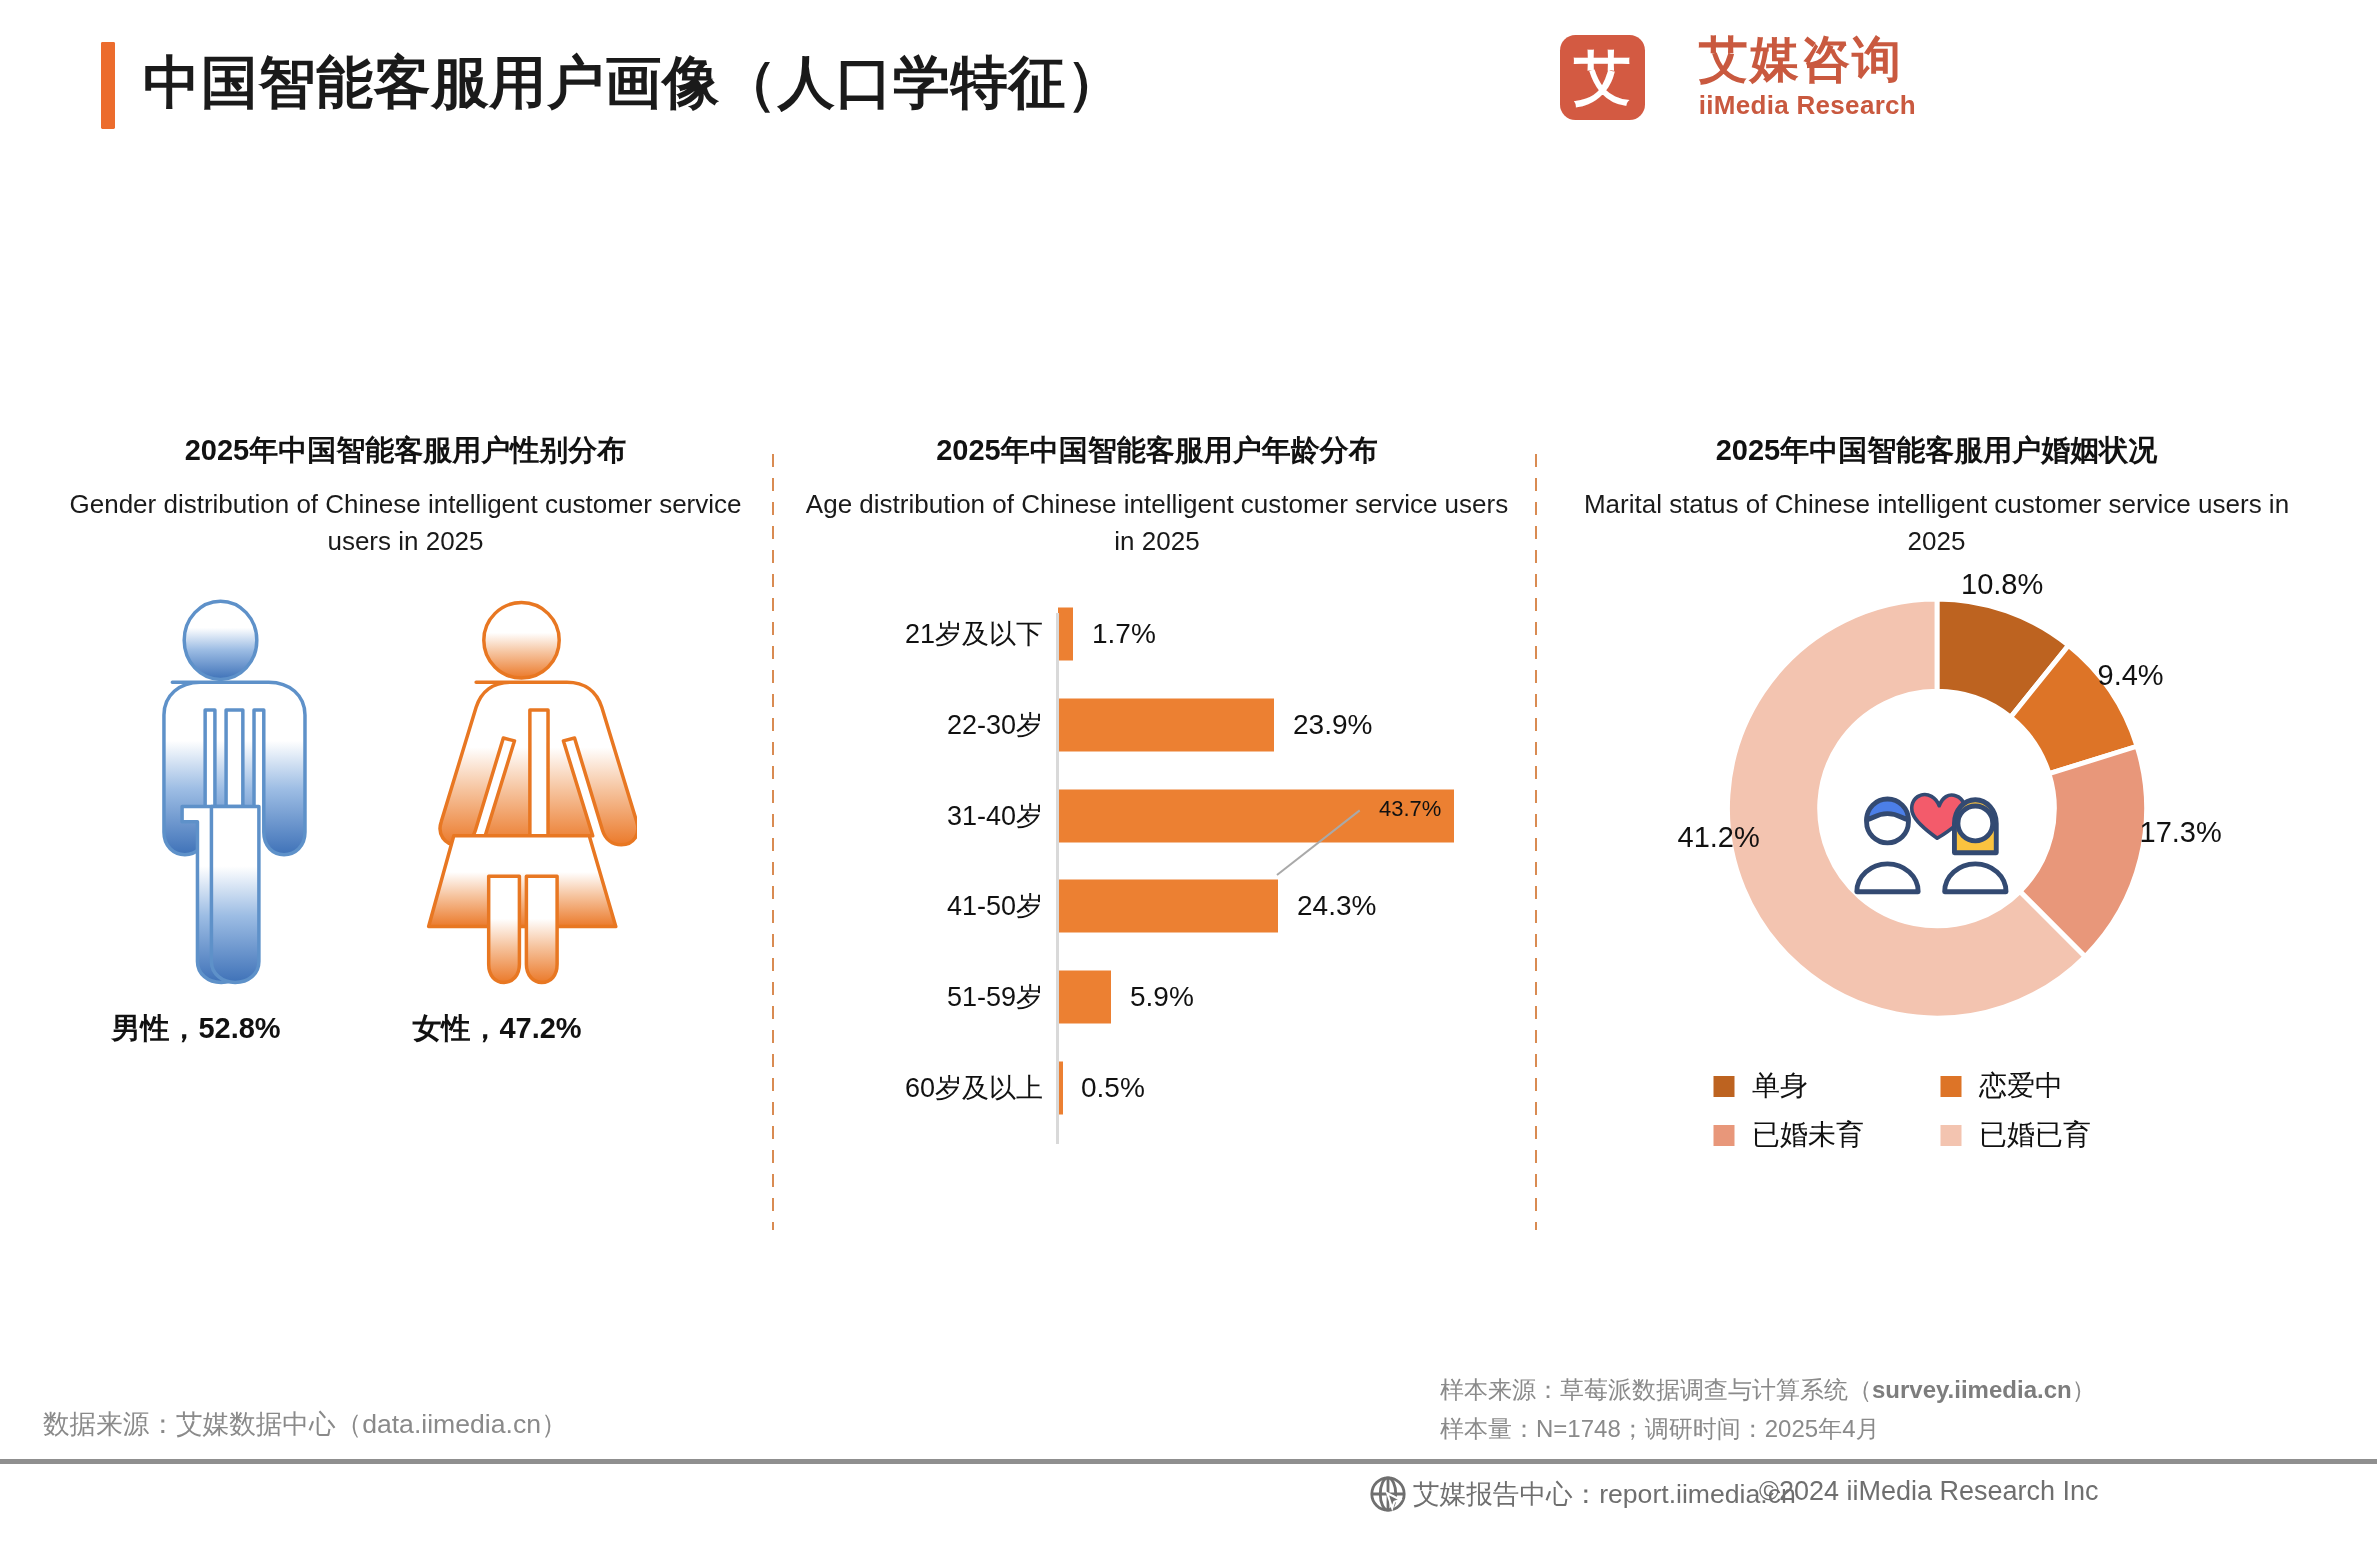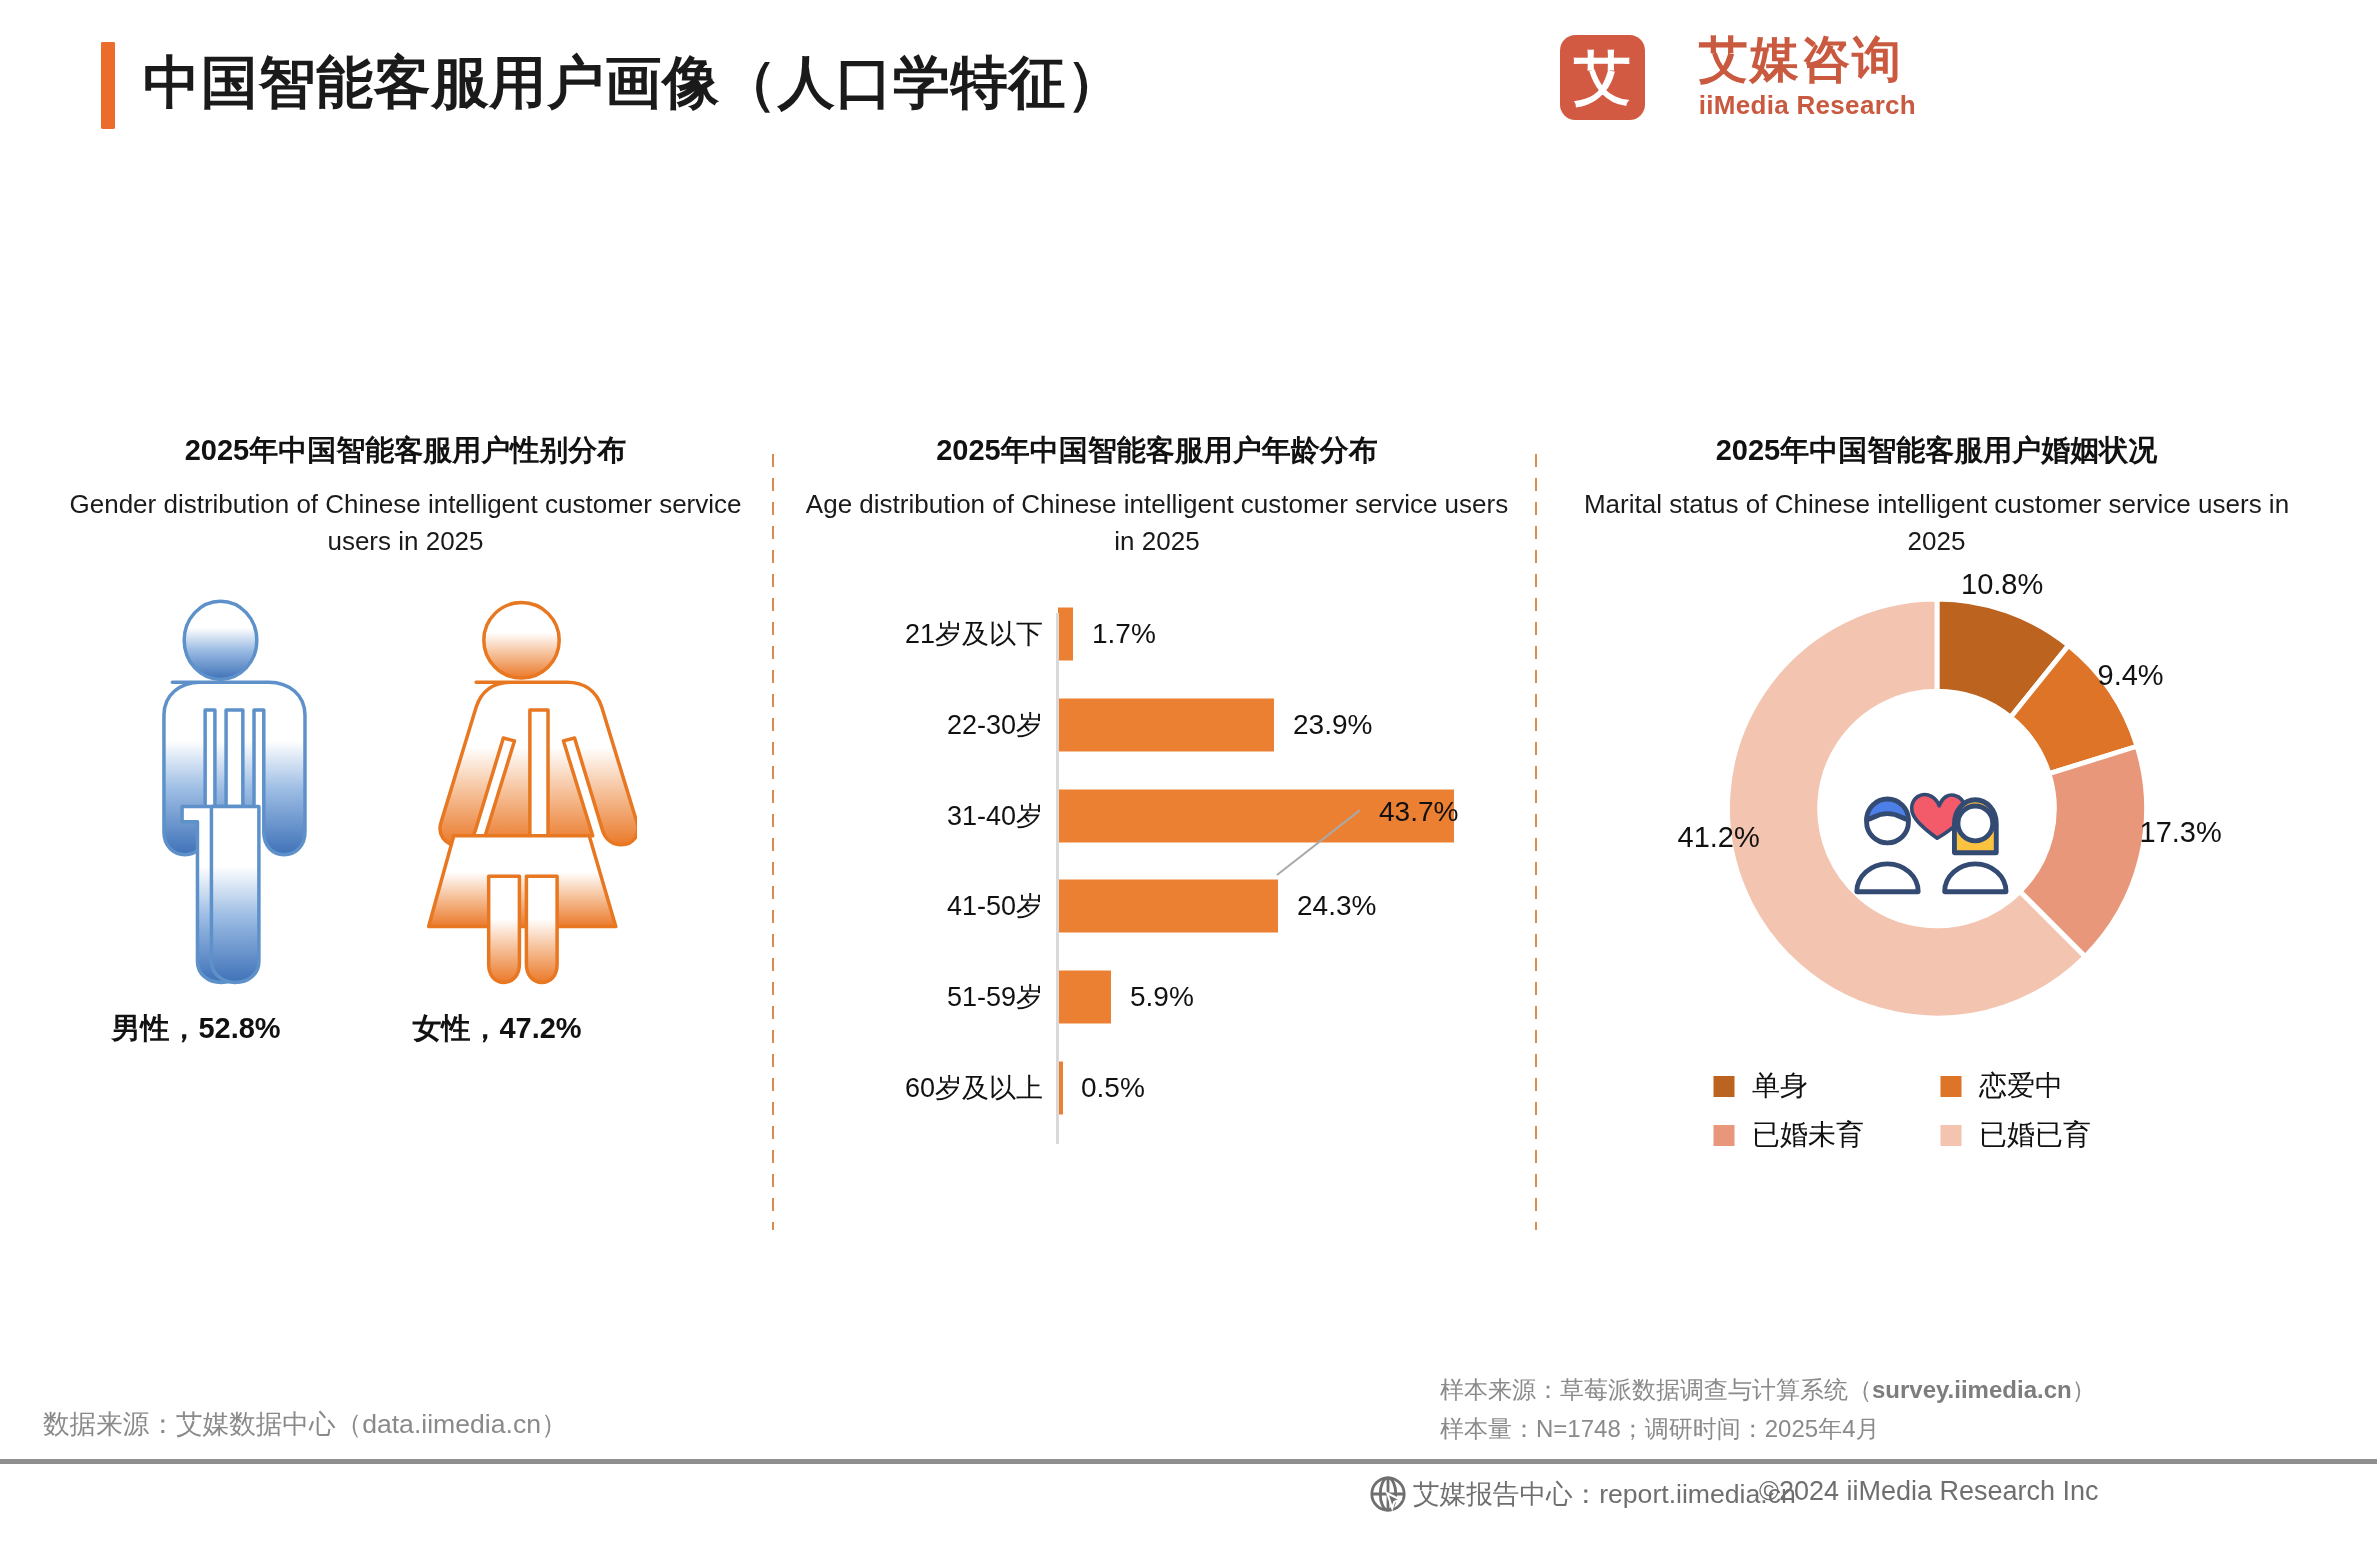--- a/index.html
+++ b/index.html
@@ -76,21 +76,21 @@
   .bars{position:relative;margin-top:39px;height:552px;}
   .axis-line{position:absolute;left:273px;top:12.6px;width:2.8px;height:531px;background:#D9D9D9;}
   .bar-row{position:absolute;left:0;width:100%;height:62px;}
   .bar-cat{
     position:absolute;right:calc(100% - 260px);top:50%;transform:translateY(-50%);
     font-size:27px;color:#111;white-space:nowrap;text-align:right;margin-left:16px;
   }
   .bar-rect{position:absolute;left:275px;top:50%;transform:translateY(-50%);height:53px;background:#EC8032;}
   .bar-val{position:absolute;top:50%;transform:translateY(-50%);font-size:28px;color:#111;white-space:nowrap;}
 
-  .callout{position:absolute;font-size:28px;color:#111;white-space:nowrap;}
+  .callout{position:absolute;font-size:22px;color:#111;white-space:nowrap;}
   .callout-line{position:absolute;height:2.1px;background:#A9A9A9;transform-origin:left center;}
 
   
   .donut-area{position:relative;margin-top:24px;height:559px;}
   .donut-svg{position:absolute;left:50%;top:7px;transform:translateX(-50%);}
   .donut-center-icon{
     position:absolute;left:50%;top:187px;transform:translateX(-50%);
     width:203px;height:126px;display:flex;align-items:flex-end;justify-content:center;
   }
   .pie-lab{position:absolute;font-size:29px;color:#111;white-space:nowrap;}

